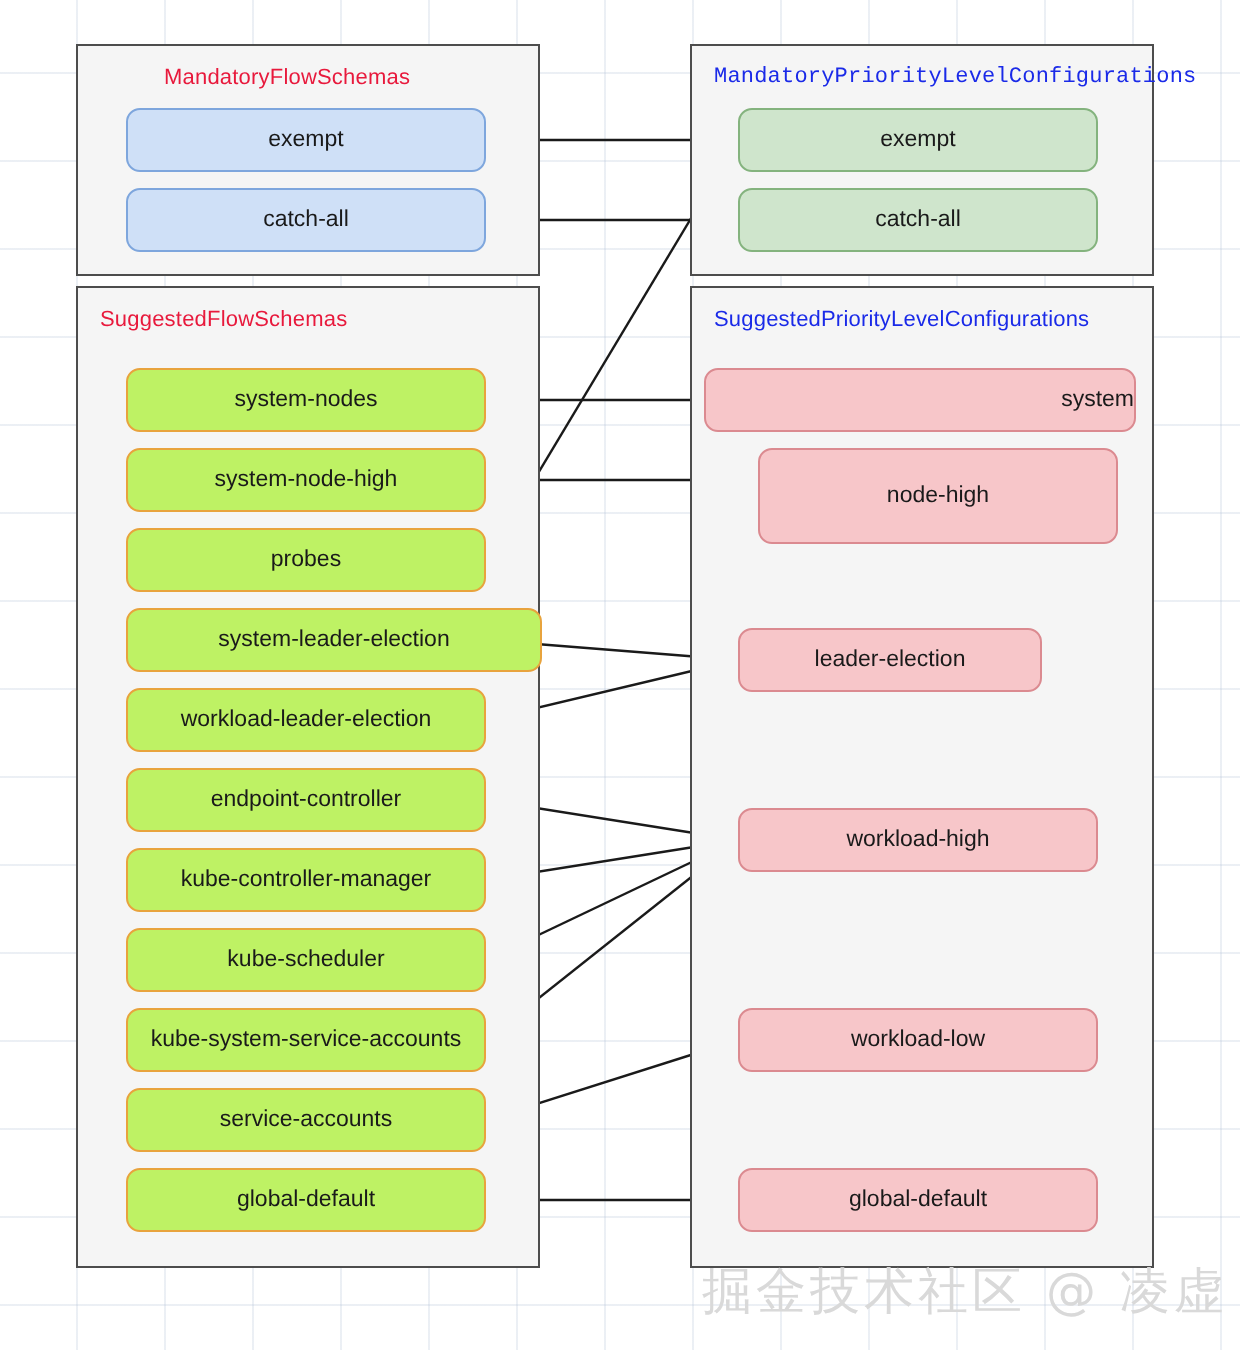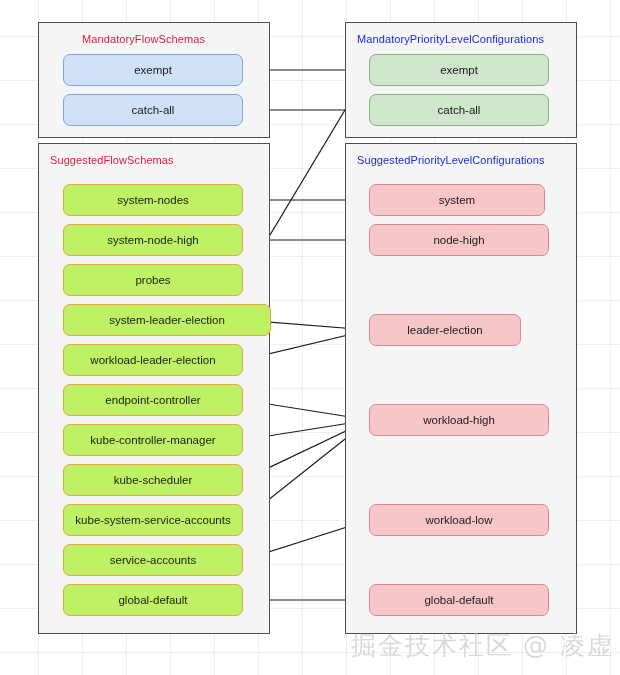--- a/index.html
+++ b/index.html
@@ -62,21 +62,21 @@
         <line x1="243" y1="440" x2="369" y2="420" stroke="#1a1a1a" stroke-width="1.2" marker-end="url(#arrow)"></line>
         <line x1="243" y1="480" x2="369" y2="420" stroke="#1a1a1a" stroke-width="1.2" marker-end="url(#arrow)"></line>
         <line x1="243" y1="520" x2="369" y2="420" stroke="#1a1a1a" stroke-width="1.2" marker-end="url(#arrow)"></line>
         <line x1="243" y1="560" x2="369" y2="520" stroke="#1a1a1a" stroke-width="1.2" marker-end="url(#arrow)"></line>
         <line x1="243" y1="600" x2="369" y2="600" stroke="#1a1a1a" stroke-width="1.2" marker-end="url(#arrow)"></line>
       </g>
   </svg>
 <div class="group" style="left: 38px; top: 22px; width: 232px; height: 116px;"></div>
     <div class="group-title" style="left: 50px; top: 33px; color: rgb(232, 25, 60); padding-left: 32px;">MandatoryFlowSchemas</div>
     <div class="group" style="left: 345px; top: 22px; width: 232px; height: 116px;"></div>
-    <div class="group-title" style="left: 357px; top: 33px; color: rgb(26, 42, 232);">MandatoryPriorityLevelConfigurations</div>
+    <div class="group-title" style="left: 357px; top: 33px; color: rgb(26, 42, 232); font-family: Liberation Mono, monospace;">MandatoryPriorityLevelConfigurations</div>
     <div class="group" style="left: 38px; top: 143px; width: 232px; height: 491px;"></div>
     <div class="group-title" style="left: 50px; top: 154px; color: rgb(232, 25, 60);">SuggestedFlowSchemas</div>
     <div class="group" style="left: 345px; top: 143px; width: 232px; height: 491px;"></div>
     <div class="group-title" style="left: 357px; top: 154px; color: rgb(26, 42, 232);">SuggestedPriorityLevelConfigurations</div>
     <div class="node n-blue" style="left: 63px; top: 54px; width: 180px; height: 32px;">
       <span>exempt</span>
     </div>
     <div class="node n-blue" style="left: 63px; top: 94px; width: 180px; height: 32px;">
       <span>catch-all</span>
     </div>
@@ -112,24 +112,24 @@
     </div>
     <div class="node n-orange" style="left: 63px; top: 504px; width: 180px; height: 32px;">
       <span>kube-system-service-accounts</span>
     </div>
     <div class="node n-orange" style="left: 63px; top: 544px; width: 180px; height: 32px;">
       <span>service-accounts</span>
     </div>
     <div class="node n-orange" style="left: 63px; top: 584px; width: 180px; height: 32px;">
       <span>global-default</span>
     </div>
-    <div class="node n-pink" style="left: 369px; top: 184px; width: 176px; height: 32px;">
+    <div class="node n-pink" style="left: 352px; top: 184px; width: 216px; height: 32px; justify-content: flex-end;">
       <span>system</span>
     </div>
-    <div class="node n-pink" style="left: 369px; top: 224px; width: 180px; height: 32px;">
+    <div class="node n-pink" style="left: 379px; top: 224px; width: 180px; height: 48px;">
       <span>node-high</span>
     </div>
     <div class="node n-pink" style="left: 369px; top: 314px; width: 152px; height: 32px;">
       <span>leader-election</span>
     </div>
     <div class="node n-pink" style="left: 369px; top: 404px; width: 180px; height: 32px;">
       <span>workload-high</span>
     </div>
     <div class="node n-pink" style="left: 369px; top: 504px; width: 180px; height: 32px;">
       <span>workload-low</span>

